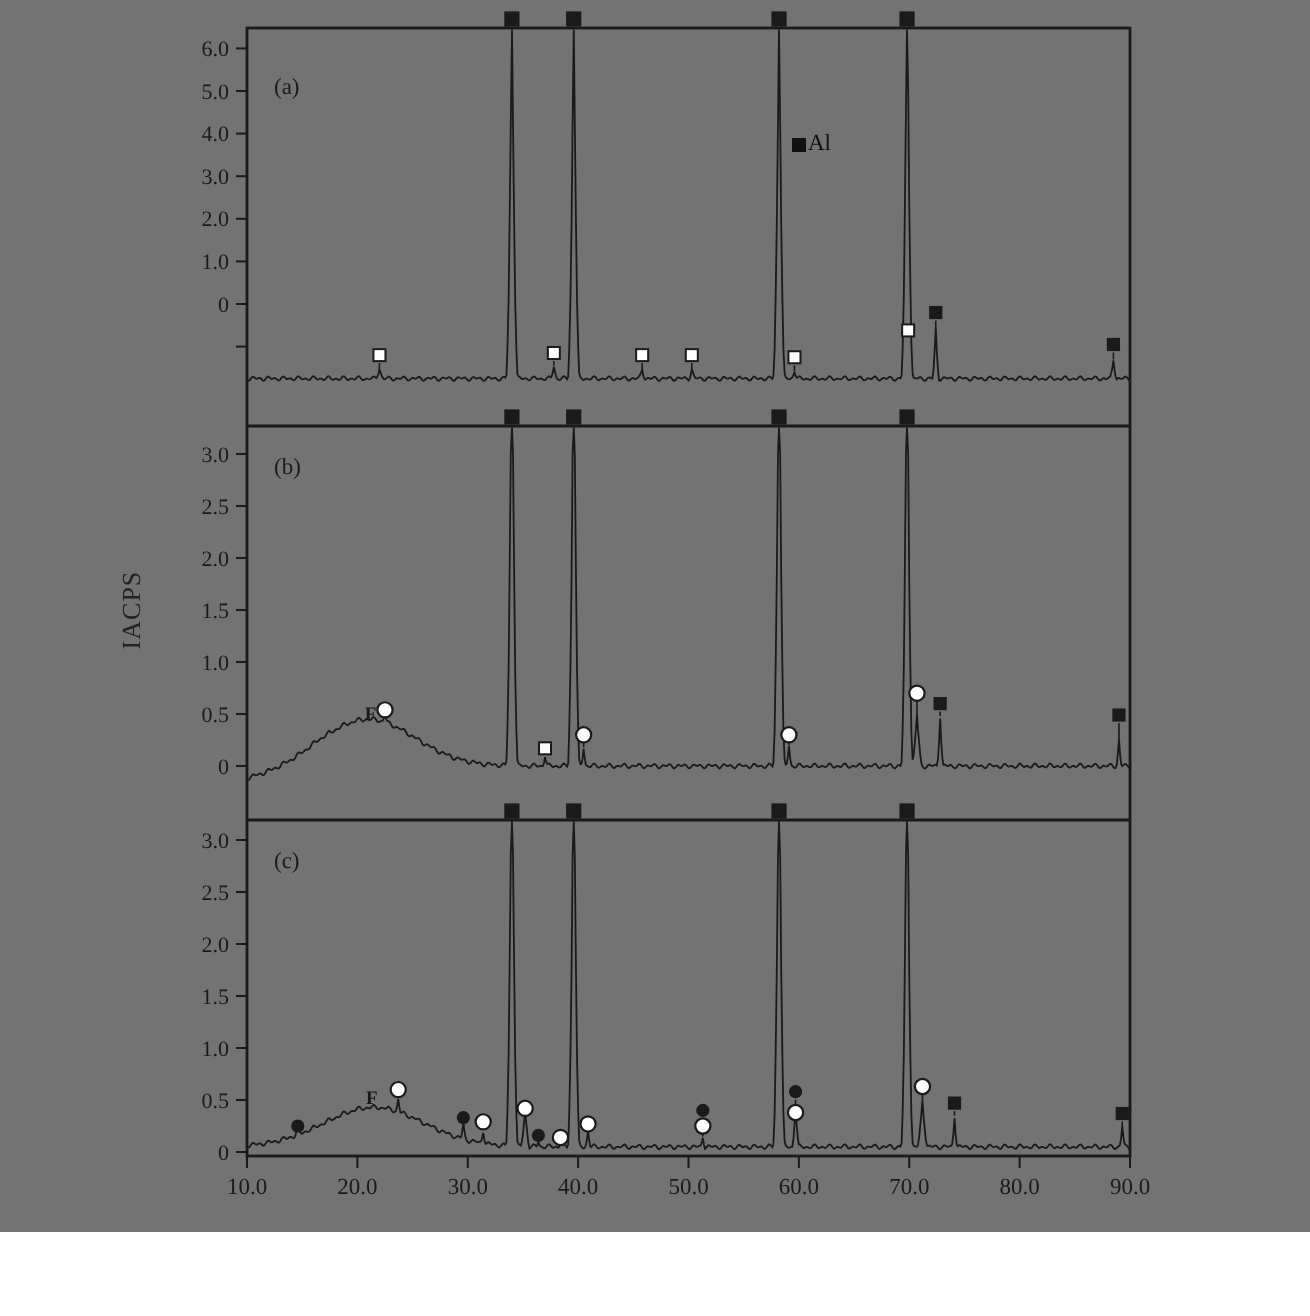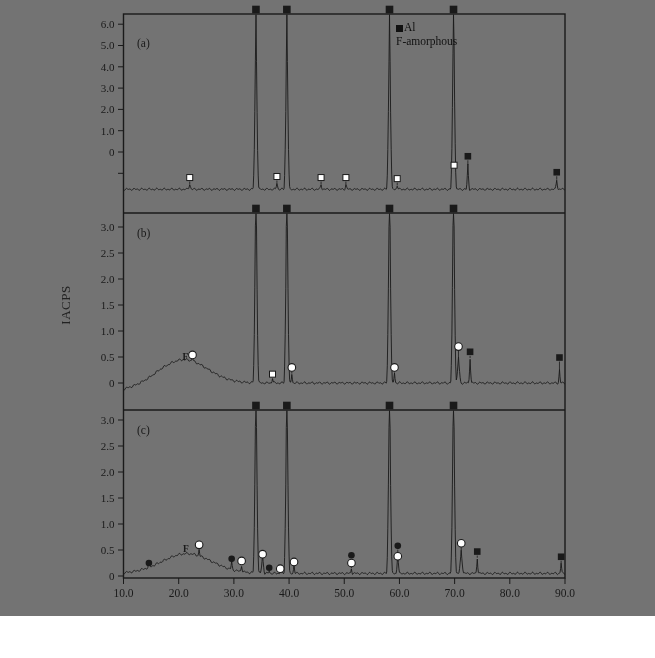--- a/index.html
+++ b/index.html
@@ -4,21 +4,21 @@
 <style>
   html,body{margin:0;padding:0;background:#ffffff;}
   .page{position:relative;width:655px;height:616px;background:#737373;overflow:hidden;
         font-family:"Liberation Serif","DejaVu Serif",serif;color:#1a1a1a;}
   svg{position:absolute;left:0;top:0;}
   .ylabel{position:absolute;left:16px;top:297px;width:100px;height:16px;text-align:center;
           transform:rotate(-90deg);font-size:13px;letter-spacing:0.5px;color:#222;}
   .xlabel{position:absolute;left:244px;top:620px;width:200px;text-align:center;font-size:10px;color:#222;}
   .xlabel .theta{font-style:italic;}
   .legend{position:absolute;left:396px;top:21px;width:168px;font-size:11.5px;line-height:13.6px;color:#111;}
-  .legend .row{white-space:nowrap;}
+  .legend .row{white-space:nowrap;margin-top:45px;}
   .lgm{display:inline-block;vertical-align:-1px;margin-right:1px;}
   .lg-filled-square{width:7px;height:7px;background:#111;}
   .lg-open-square{width:6px;height:6px;border:1px solid #111;background:#fff;}
   .lg-open-circle{width:7px;height:7px;border:1px solid #111;border-radius:50%;background:#fff;}
   .lg-filled-circle{width:8px;height:8px;border-radius:50%;background:#111;}
   .lg-filled-triangle{width:0;height:0;border-bottom:8px solid #111;border-right:8px solid transparent;}
   .legend sub{font-size:0.72em;}
   .legend i{font-style:italic;}
 </style>
 </head>
@@ -183,15 +183,14 @@
         <line x1="509.8125" y1="578" x2="509.8125" y2="584" stroke="#1a1a1a" stroke-width="1"></line>
         <text x="509.8125" y="597" text-anchor="middle" font-size="11.5" font-family="&quot;Liberation Serif&quot;,&quot;DejaVu Serif&quot;,serif" fill="#1a1a1a">80.0</text>
         <line x1="565" y1="578" x2="565" y2="584" stroke="#1a1a1a" stroke-width="1"></line>
         <text x="565" y="597" text-anchor="middle" font-size="11.5" font-family="&quot;Liberation Serif&quot;,&quot;DejaVu Serif&quot;,serif" fill="#1a1a1a">90.0</text>
       </g>
     </svg>
   <div class="ylabel">IACPS</div>
   <div class="xlabel"><span>2 </span><span class="theta">θ</span><span>/(°)</span></div>
   <div class="legend" id="legend">
       <div class="row"><span class="lgm lg-filled-square"></span><span>Al</span></div>
-      <div class="row"><span>F-amorphous</span></div>
     </div>
 </div>
 
 </body></html>

